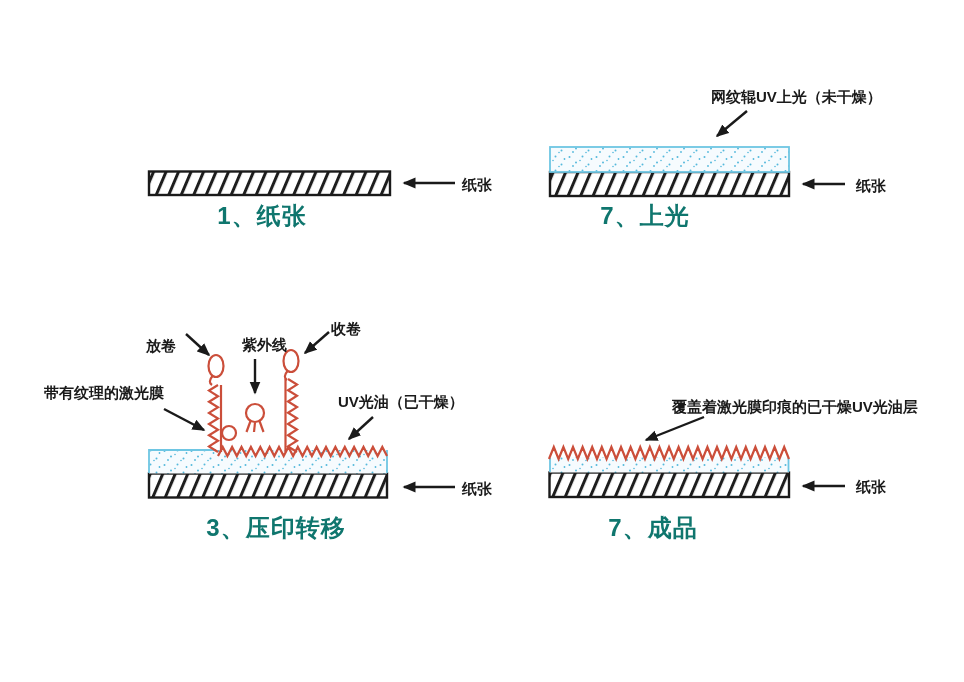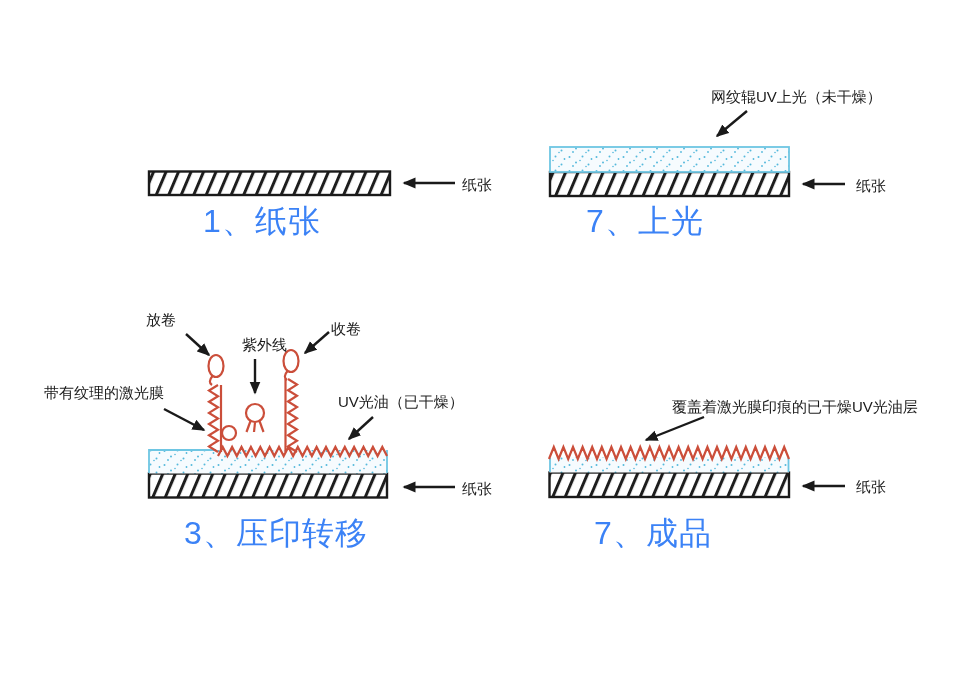--- a/index.html
+++ b/index.html
@@ -2,25 +2,25 @@
 <html><head>
 <meta charset="utf-8">
 <style>
   html,body{margin:0;padding:0;}
   body{
     width:964px;height:682px;position:relative;background:#ffffff;
     font-family:"Liberation Sans", sans-serif;overflow:hidden;
   }
   svg.diagram{position:absolute;left:0;top:0;}
   .label{
-    position:absolute;font-weight:normal;font-size:15px;color:#1a1a1a;
+    position:absolute;font-weight:bold;font-size:15px;color:#1a1a1a;
     white-space:nowrap;line-height:1.15;
   }
   .caption{
-    position:absolute;font-weight:normal;font-size:32px;color:#3b82f6;
+    position:absolute;font-weight:bold;font-size:24px;color:#0f766e;
     white-space:nowrap;transform:translateX(-50%);letter-spacing:1px;
   }
 </style>
 </head>
 <body>
 
 <svg class="diagram" width="964" height="682" viewBox="0 0 964 682">
   <defs>
     <pattern id="hatch" width="11.5" height="11.5" patternUnits="userSpaceOnUse" patternTransform="rotate(23)">
       <rect width="11.5" height="11.5" fill="#ffffff"></rect>
@@ -99,21 +99,21 @@
   </g>
 </svg>
 
 <div class="label" style="left:462px;top:176px">纸张</div>
 <div class="caption" style="left:262px;top:200px">1、纸张</div>
 
 <div class="label" style="left:711px;top:88px">网纹辊UV上光（未干燥）</div>
 <div class="label" style="left:856px;top:177px">纸张</div>
 <div class="caption" style="left:645px;top:200px">7、上光</div>
 
-<div class="label" style="left:146px;top:311px">放卷</div>
+<div class="label" style="left:146px;top:337px">放卷</div>
 <div class="label" style="left:242px;top:336px">紫外线</div>
 <div class="label" style="left:331px;top:320px">收卷</div>
 <div class="label" style="left:44px;top:384px">带有纹理的激光膜</div>
 <div class="label" style="left:338px;top:393px">UV光油（已干燥）</div>
 <div class="label" style="left:462px;top:480px">纸张</div>
 <div class="caption" style="left:276px;top:512px">3、压印转移</div>
 
 <div class="label" style="left:672px;top:398px">覆盖着激光膜印痕的已干燥UV光油层</div>
 <div class="label" style="left:856px;top:478px">纸张</div>
 <div class="caption" style="left:653px;top:512px">7、成品</div>

